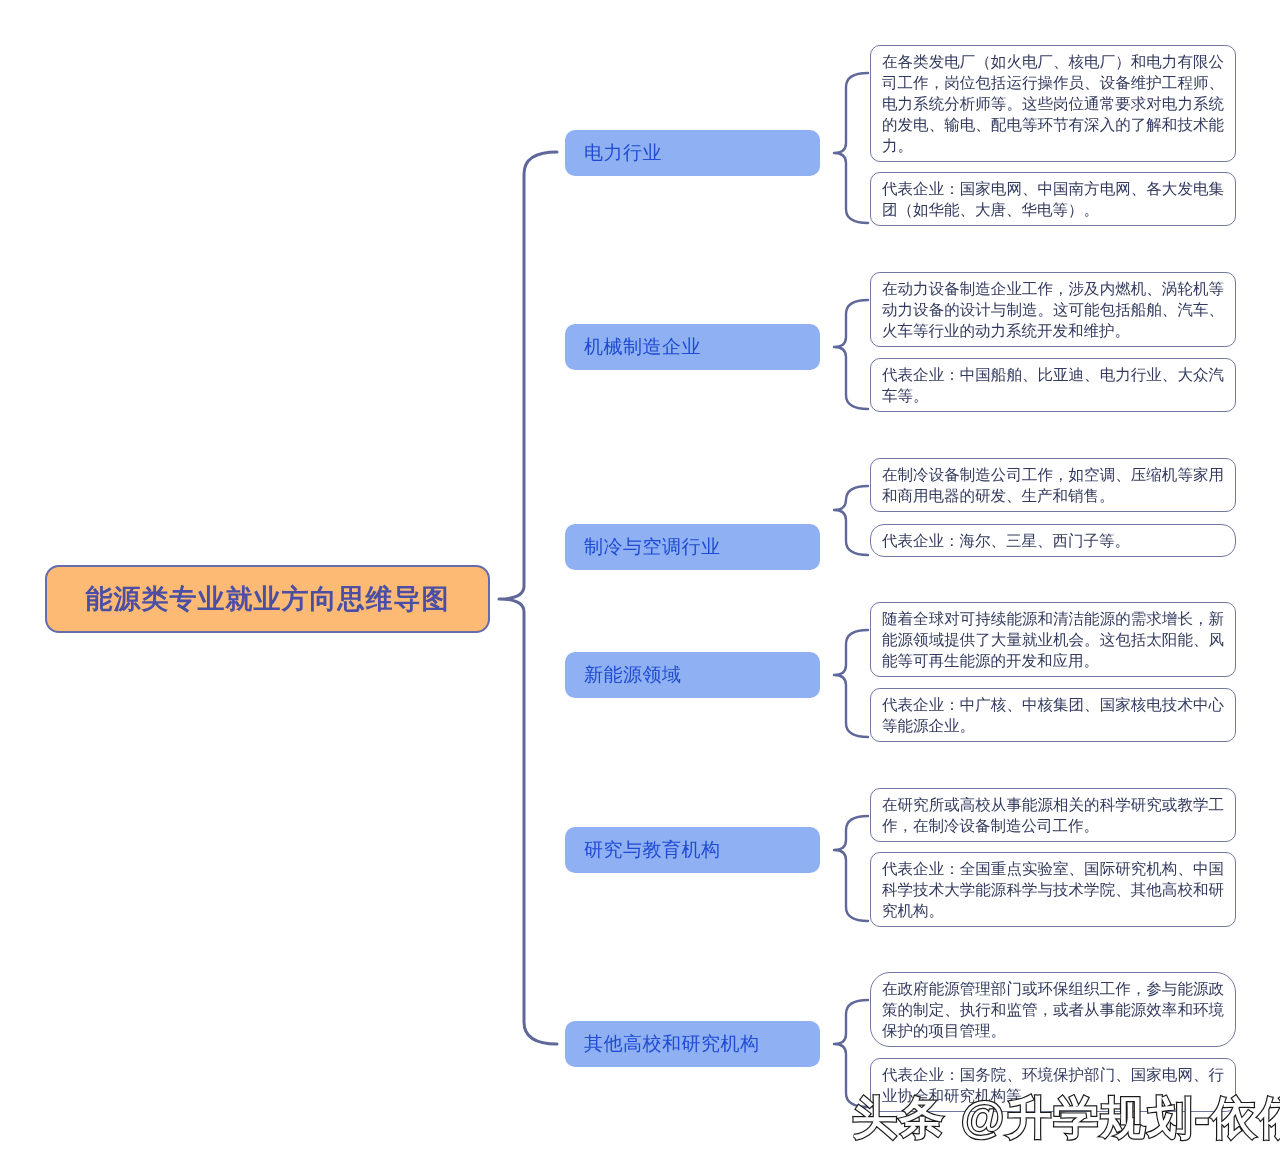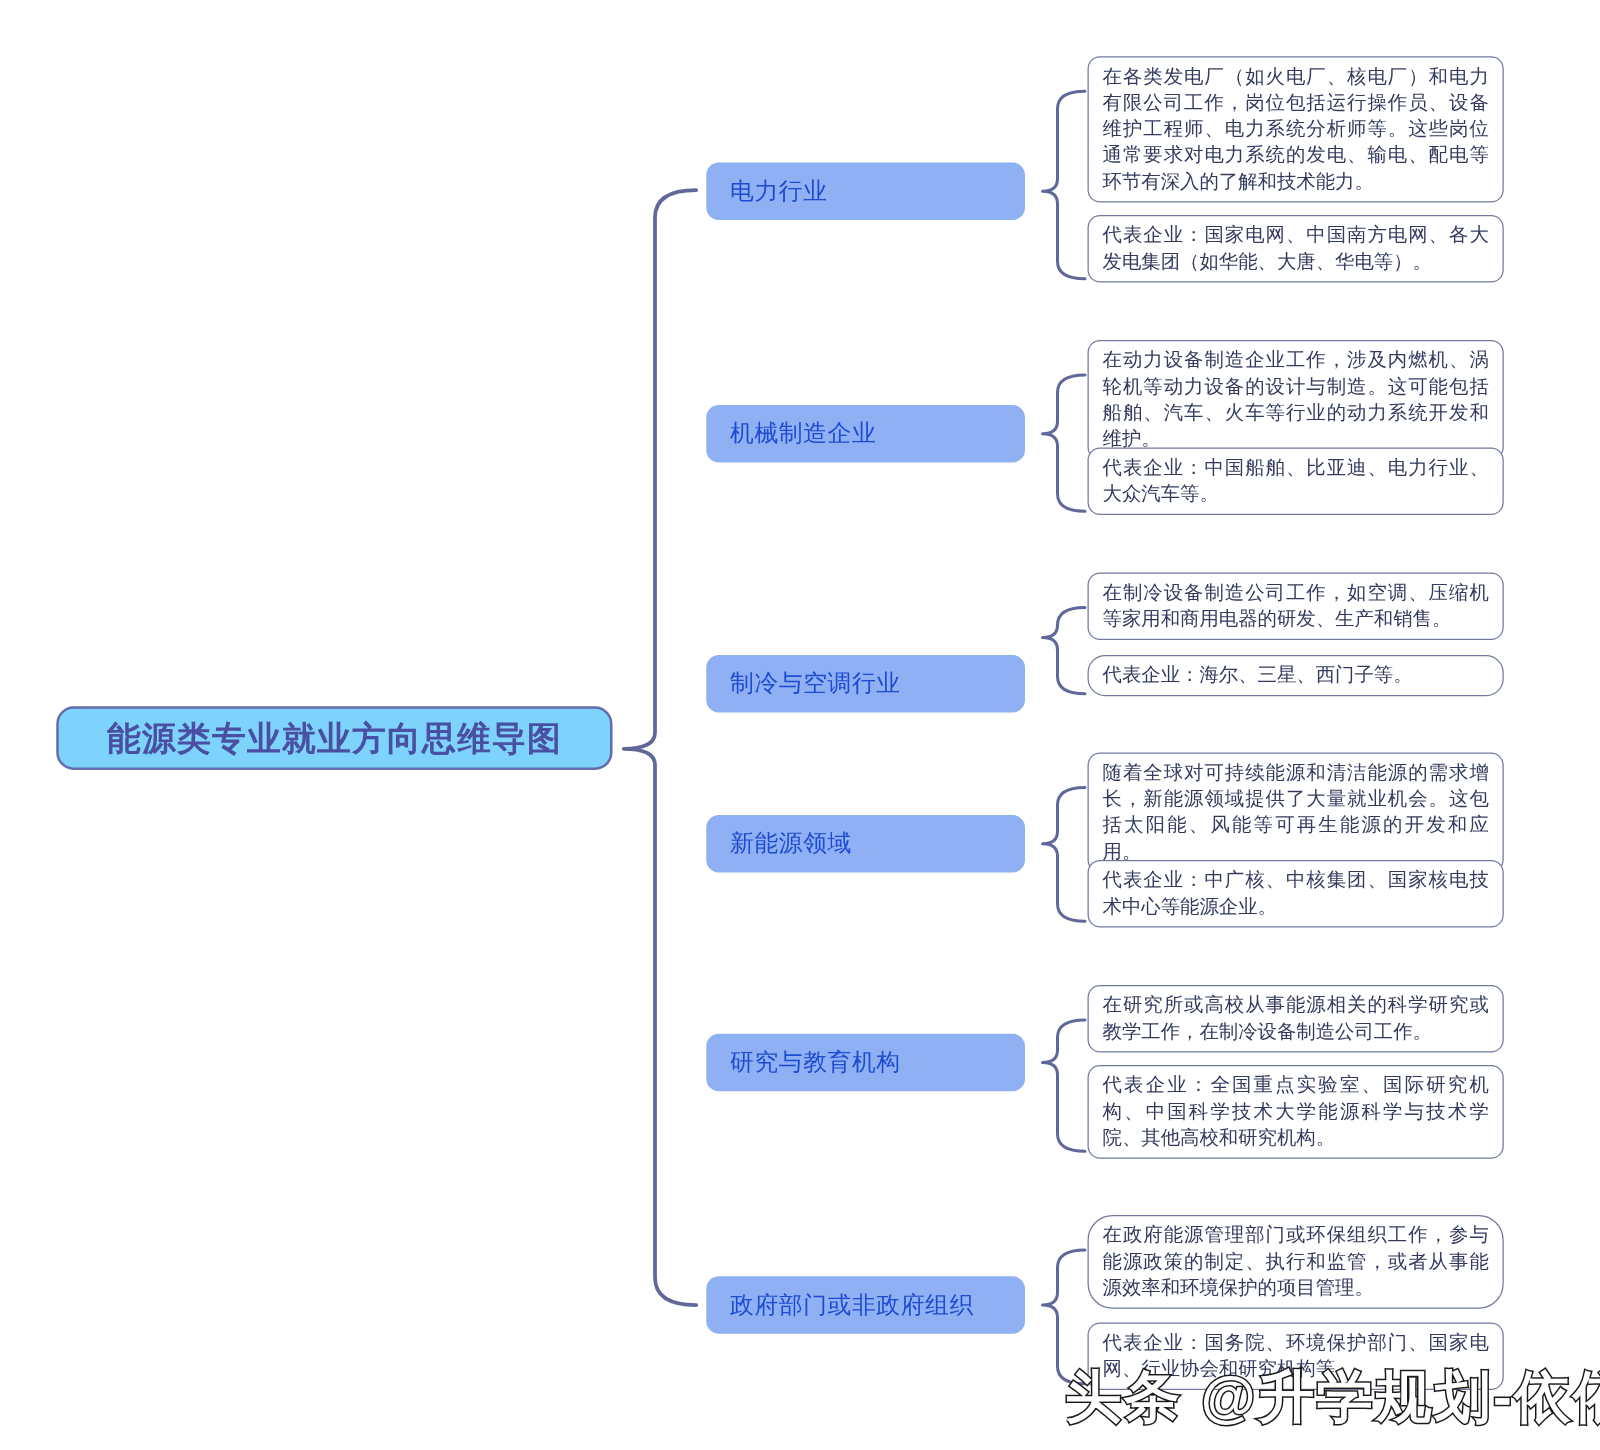--- a/index.html
+++ b/index.html
@@ -9,40 +9,40 @@
     background:#ffffff;
     overflow:hidden;
     font-family:"Liberation Sans","DejaVu Sans",sans-serif;
   }
   svg.links{position:absolute;left:0;top:0;width:1280px;height:1160px;}
   svg.links path{fill:none;stroke:#5f6899;stroke-linecap:round;stroke-linejoin:round;}
   path.big-brace{stroke-width:3px;}
   path.small-brace{stroke-width:2.4px;}
 
   .root{
-    position:absolute;left:45px;top:565px;width:445px;height:51px;
+    position:absolute;left:45px;top:565px;width:445px;height:68px;
     box-sizing:border-box;
-    background:#7dd3fc;border:2.5px solid #646cab;border-radius:14px;
+    background:#fdba74;border:2.5px solid #646cab;border-radius:14px;
     display:flex;align-items:center;justify-content:center;
     font-size:27px;font-weight:bold;color:#4a4fa3;letter-spacing:1px;
   }
 
   .branch{
     position:absolute;left:565px;width:255px;height:46px;
     box-sizing:border-box;
     background:#8fb0f2;border-radius:10px;
     display:flex;align-items:center;
     padding-left:19px;
     font-size:19px;color:#1e4bd2;letter-spacing:0.5px;font-family:Liberation Mono, monospace;
   }
   .b1{top:130px;} .b2{top:324px;} .b3{top:487px;margin-top:37px;}
   .b4{top:652px;} .b5{top:827px;} .b6{top:1021px;}
 
   .detail{
-    position:absolute;left:870px;width:333px;
+    position:absolute;left:870px;width:366px;
     box-sizing:border-box;
     background:#ffffff;border:1.5px solid #717a9e;border-radius:10px;
     padding:5px 11px;
     font-size:15.5px;line-height:21px;color:#333a5e;
     text-align:justify;
   }
   .d1a{top:45px;}  .d1b{top:172px;}
   .d2a{top:272px;} .d2b{top:358px;}
   .d3a{top:458px;} .d3b{top:524px;border-radius:14px;}
   .d4a{top:602px;} .d4b{top:688px;}
@@ -89,19 +89,19 @@
   <div class="detail d3b">代表企业：海尔、三星、西门子等。</div>
 
   <div class="branch b4">新能源领域</div>
   <div class="detail d4a">随着全球对可持续能源和清洁能源的需求增长，新能源领域提供了大量就业机会。这包括太阳能、风能等可再生能源的开发和应用。</div>
   <div class="detail d4b">代表企业：中广核、中核集团、国家核电技术中心等能源企业。</div>
 
   <div class="branch b5">研究与教育机构</div>
   <div class="detail d5a">在研究所或高校从事能源相关的科学研究或教学工作，在制冷设备制造公司工作。</div>
   <div class="detail d5b">代表企业：全国重点实验室、国际研究机构、中国科学技术大学能源科学与技术学院、其他高校和研究机构。</div>
 
-  <div class="branch b6">政府部门或非政府组织</div>
+  <div class="branch b6">其他高校和研究机构</div>
   <div class="detail d6a">在政府能源管理部门或环保组织工作，参与能源政策的制定、执行和监管，或者从事能源效率和环境保护的项目管理。</div>
   <div class="detail d6b">代表企业：国务院、环境保护部门、国家电网、行业协会和研究机构等。</div>
 
   <div class="watermark">头条 @升学规划-依依老师</div>
 
 </div>
 
 </body></html>

